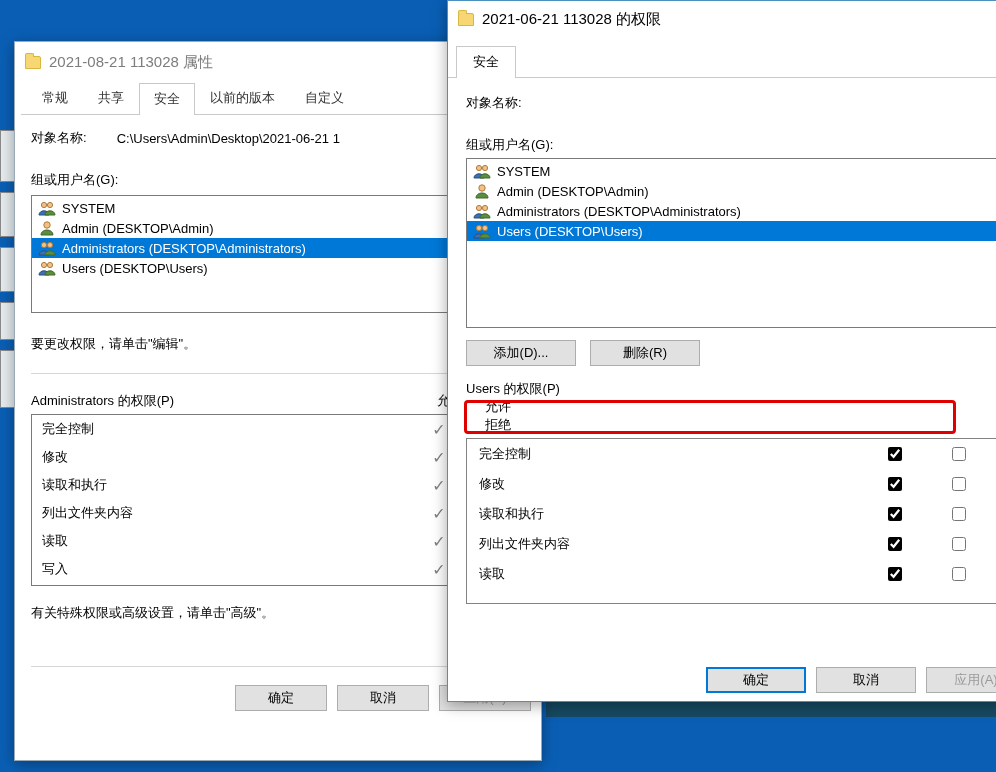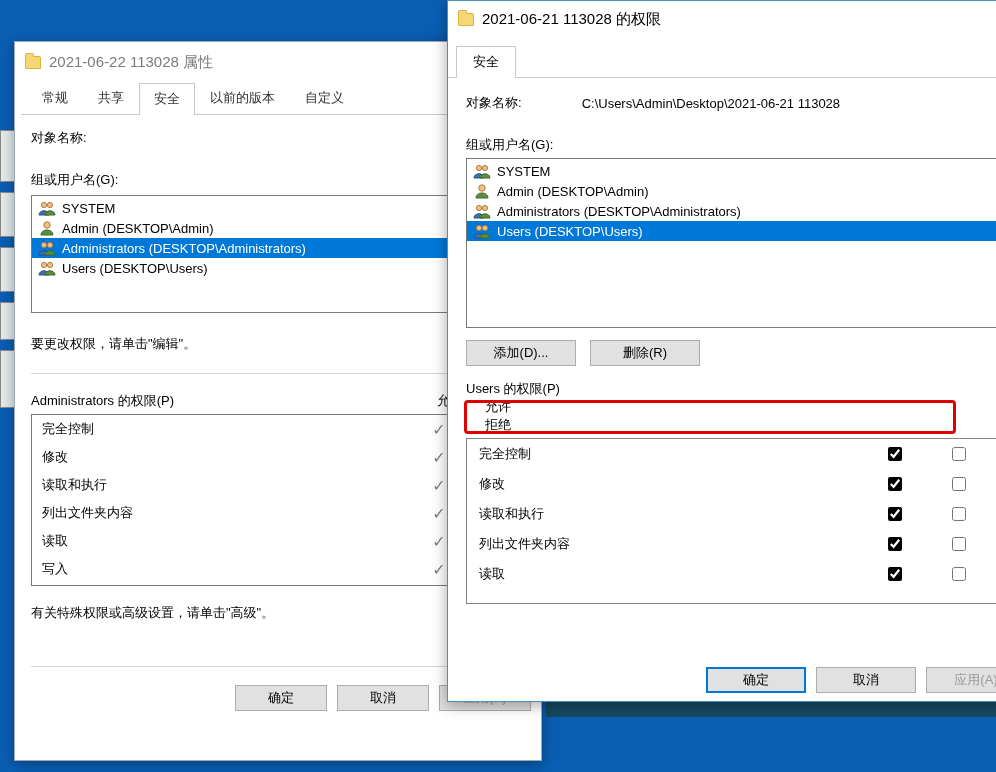--- a/index.html
+++ b/index.html
@@ -91,34 +91,35 @@
     <div class="dicon" style="height:45px"></div>
     <div class="dicon" style="height:45px"></div>
   <div class="dicon" style="height:38px"></div>
     <div class="dicon" style="height:58px"></div>
 </div>
 <div class="desk-teal"></div>
 
 <div class="win win-prop">
   <div class="titlebar-prop">
     <span class="folder-ico"></span>
-    <span>2021-06-22 113028 属性</span>
+    <span>2021-08-21 113028 属性</span>
   </div>
 
   <div class="tabs" id="prop-tabs">
       <div class="tab">常规</div>
       <div class="tab">共享</div>
       <div class="tab active">安全</div>
       <div class="tab">以前的版本</div>
       <div class="tab">自定义</div>
     </div>
 
   <div class="pane">
     <div class="row" style="margin-top:4px">
       <span>对象名称:</span>
+      <span style="white-space:nowrap; overflow:hidden;">C:\Users\Admin\Desktop\2021-06-21 1</span>
     </div>
 
     <div style="margin-top:24px">组或用户名(G):</div>
     <div class="listbox" id="prop-principals">
         <div class="li">
           <span class="ico">
             <svg viewBox="0 0 18 16">
               <circle cx="6" cy="5" r="2.6" fill="#f2c189" stroke="#b07b3a"></circle>
               <circle cx="12" cy="5" r="2.6" fill="#f2c189" stroke="#b07b3a"></circle>
               <path d="M1 15c0-2.4 2.2-4.2 5-4.2s5 1.8 5 4.2z" fill="#3f6fae" stroke="#2a4f82"></path>
@@ -230,21 +231,20 @@
     </div>
   </div>
 
   <div class="w2-tabs">
     <div class="w2-tab">安全</div>
   </div>
 
   <div class="w2-pane">
     <div class="row" style="margin-top:4px; gap:60px">
       <span>对象名称:</span>
-      <span>C:\Users\Admin\Desktop\2021-06-21 113028</span>
     </div>
 
     <div style="margin-top:24px">组或用户名(G):</div>
     <div class="w2-list" id="perm-principals">
         <div class="li">
           <span class="ico">
             <svg viewBox="0 0 18 16">
               <circle cx="6" cy="5" r="2.6" fill="#f2c189" stroke="#b07b3a"></circle>
               <circle cx="12" cy="5" r="2.6" fill="#f2c189" stroke="#b07b3a"></circle>
               <path d="M1 15c0-2.4 2.2-4.2 5-4.2s5 1.8 5 4.2z" fill="#3f6fae" stroke="#2a4f82"></path>

